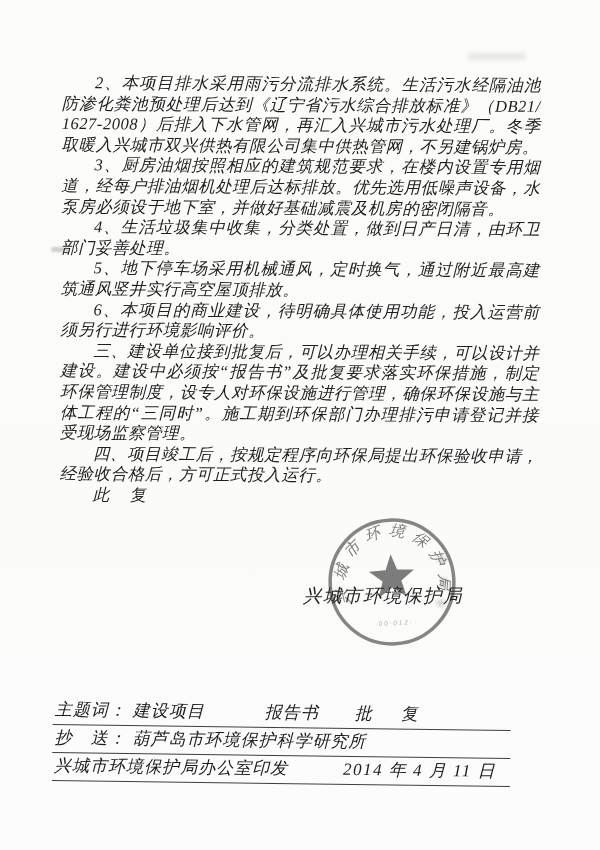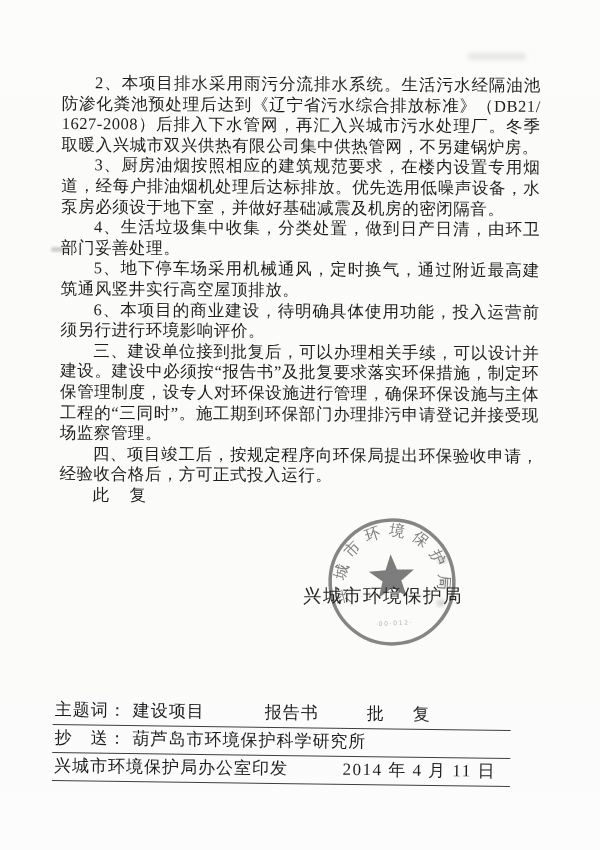--- a/index.html
+++ b/index.html
@@ -2,20 +2,21 @@
 <html><head>
 <meta charset="utf-8">
 <style>
   html,body { margin:0; padding:0; background:#ffffff; }
   .page {
     position:relative; width:600px; height:850px;
     background:linear-gradient(180deg,#fcfcfb 0%, #fbfbfa 60%, #fcfcfc 100%);
     overflow:hidden;
     font-family:"Liberation Serif","DejaVu Serif",serif;
     color:#1e1e1e;
+    font-style:italic;
   }
   .doc-body {
     position:absolute; left:62px; top:73px; width:479px;
     transform:rotate(0.35deg); transform-origin:top left;
   }
   .doc-body p {
     margin:0; font-size:16.5px; line-height:20.6px; letter-spacing:0.55px;
     text-align:justify; text-justify:inter-character; word-break:break-all;
     text-indent:2em; color:#1e1e1e;
   }
@@ -38,21 +39,21 @@
     font-size:17px; letter-spacing:1px; color:#1c1c1c;
   }
   .f-row {
     display:flex; align-items:baseline;
     border-bottom:1.6px solid #3e3e3e;
     padding:3px 2px 4px 2px; line-height:20px; white-space:nowrap;
   }
   .f-label { flex:none; }
   .term-1 { margin-left:6px;text-align:right; }
   .term-2 { margin-left:60px; }
-  .term-3 { margin-left:48px; letter-spacing:6px; }
+  .term-3 { margin-left:36px; letter-spacing:6px; }
   .cc-value { margin-left:6px; }
   .f-spacer { flex:1; }
   .f-date { margin-right:12px; letter-spacing:1.5px; }
   .smudge-left {
     position:absolute; left:51px; top:247px; width:18px; height:5px;
     background:#c6c6c4; border-radius:2px; filter:blur(1.2px); opacity:.8;
   }
   .smudge-topright {
     position:absolute; left:468px; top:53px; width:58px; height:7px;
     background:#e6e6e3; border-radius:3px; filter:blur(2px);

